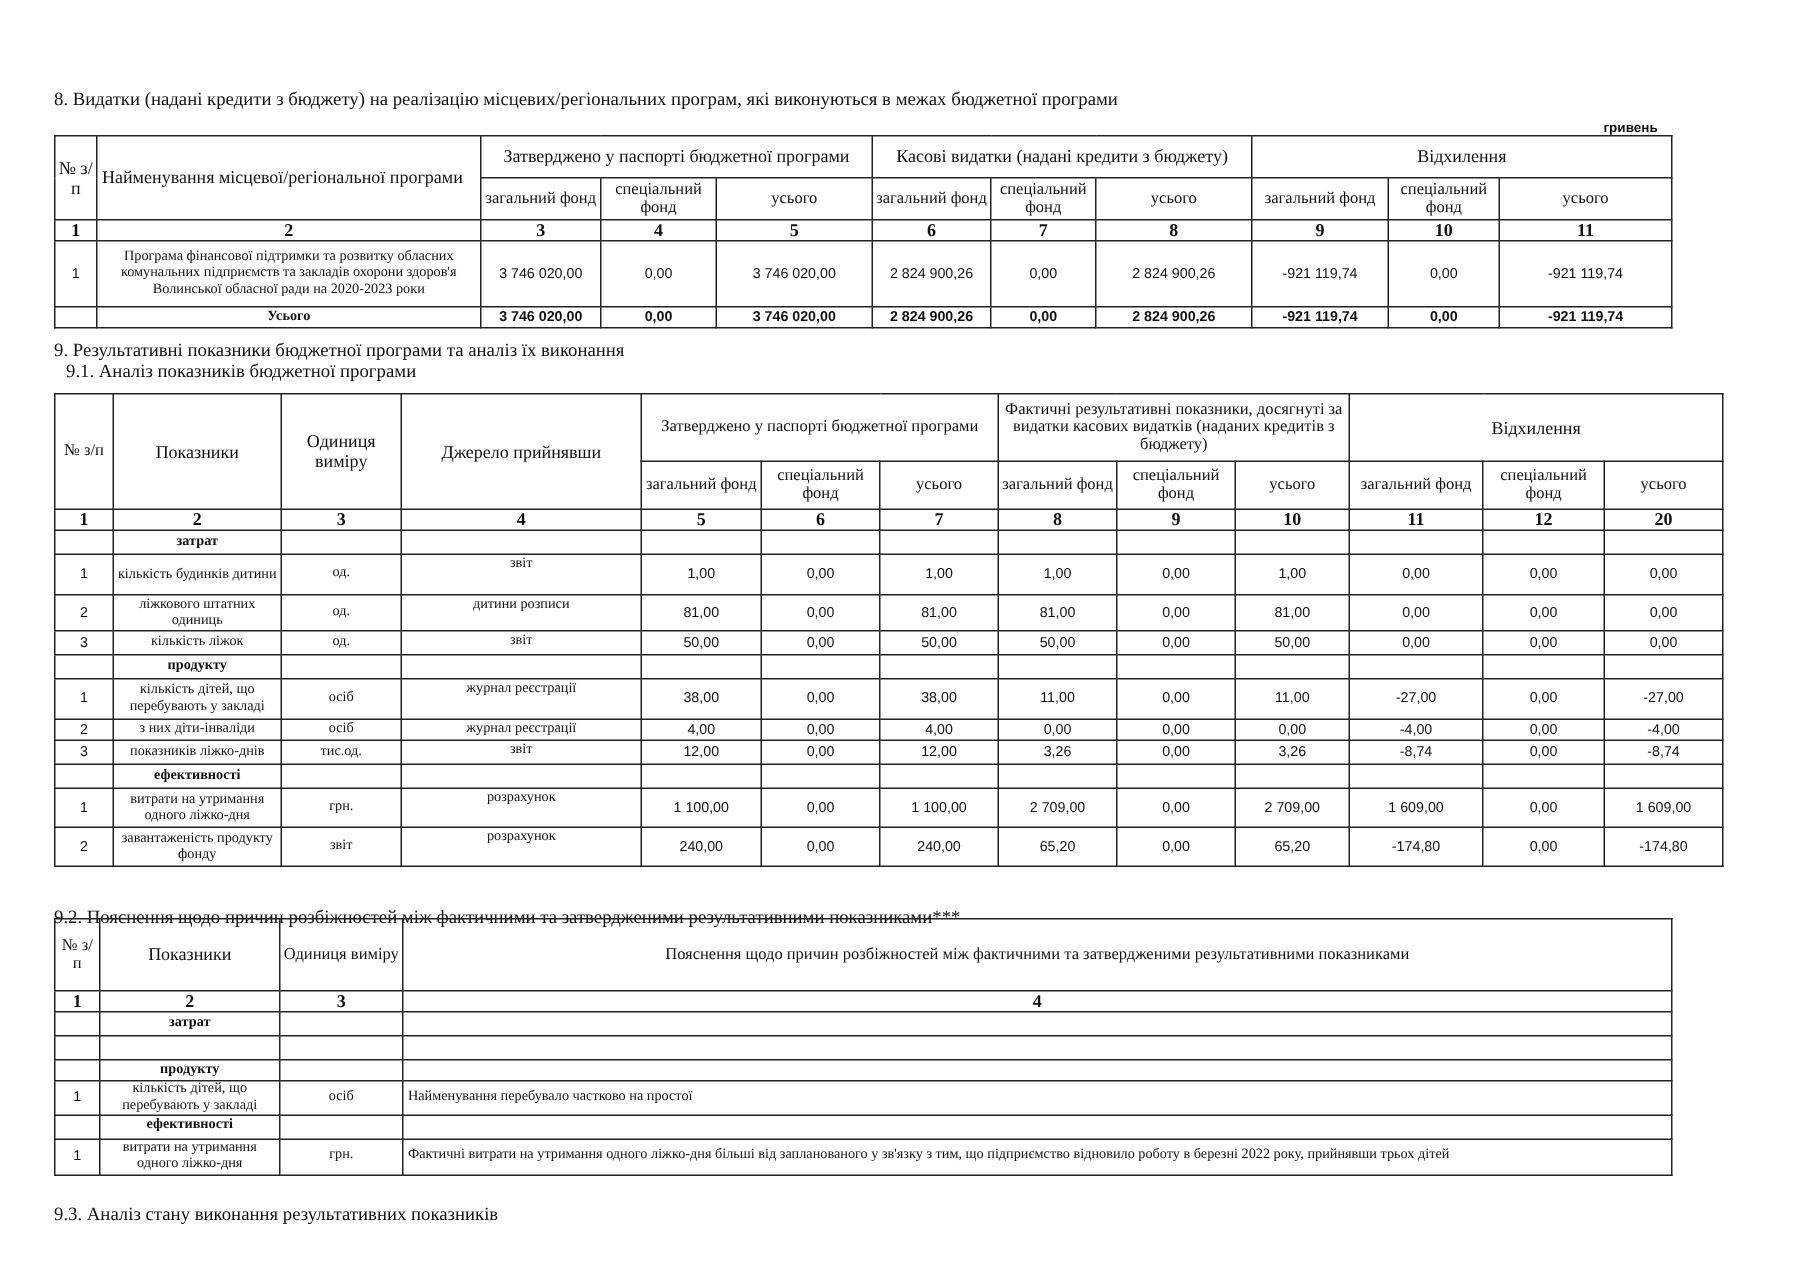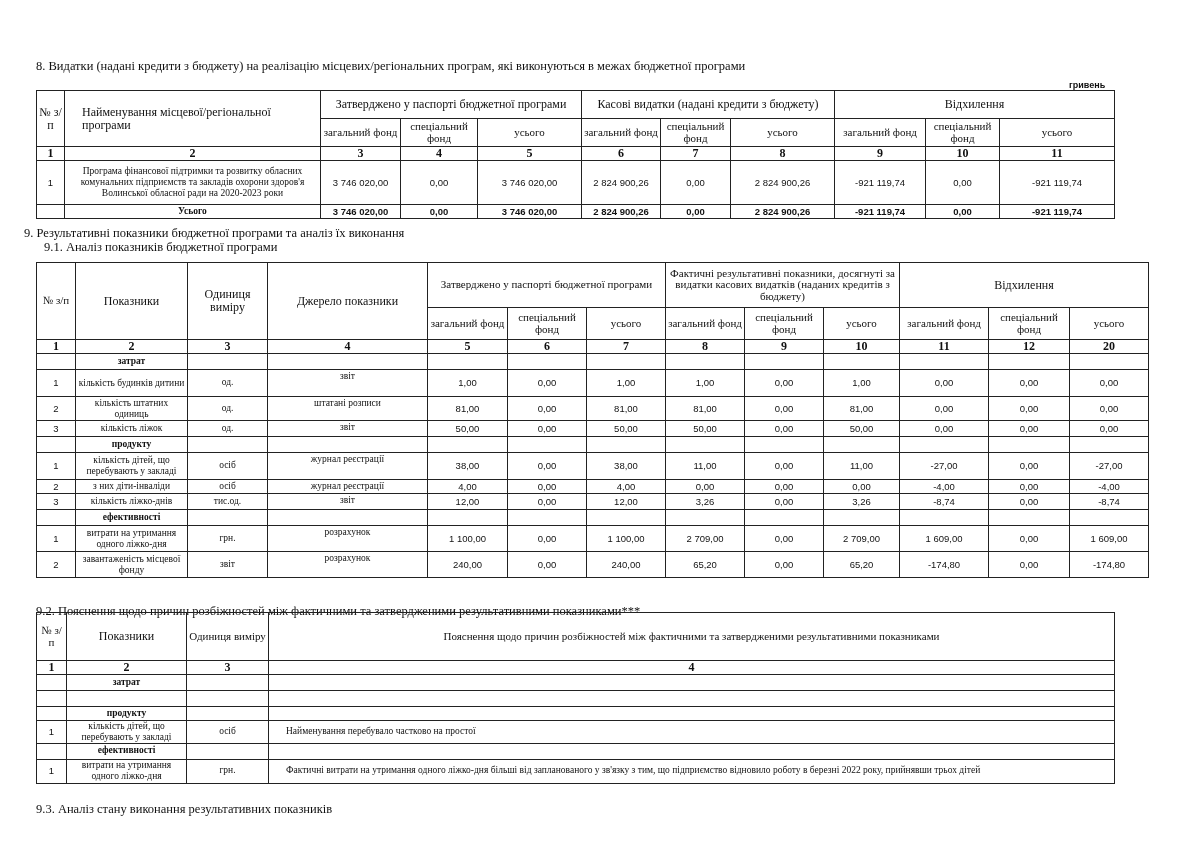--- a/index.html
+++ b/index.html
@@ -12,21 +12,21 @@
   td, th { border: 1.3px solid #222; text-align: center; vertical-align: middle;
            padding: 0 2px; font-weight: normal; line-height: 1.05; overflow: hidden; }
   .hdr { font-size: 12px; }
   .sub { font-size: 11px; }
   .num { font-size: 12px; font-weight: bold; }
   .val { font-size: 9.5px; font-family: "Liberation Sans", sans-serif; }
   .valb { font-size: 9.5px; font-weight: bold; font-family: "Liberation Sans", sans-serif; }
   .name { font-size: 9.5px; line-height: 1.15; }
   .cat { font-size: 9.5px; font-weight: bold; }
   .lbl { font-size: 9.5px; }
-  .left { text-align: left; padding-left: 17px; }
+  .left { text-align: left; padding-left: 3px; }
   .vtop { vertical-align: top; padding-top: 2px; }
 </style>
 </head>
 <body>
 
 <div class="abs heading" style="left:36px; top:59px;">8. Видатки (надані кредити з бюджету) на реалізацію місцевих/регіональних програм, які виконуються в межах бюджетної програми</div>
 <div class="abs unit-note" style="left:1069px; top:80px;">гривень</div>
 
 <table style="left:36px; top:90px; width:1078px;">
   <colgroup>
@@ -96,21 +96,21 @@
         <td class="valb">2 824 900,26</td>
         <td class="valb">0,00</td>
         <td class="valb">2 824 900,26</td>
         <td class="valb">-921 119,74</td>
         <td class="valb">0,00</td>
         <td class="valb">-921 119,74</td>
       </tr>
 </tbody>
   </table>
 
-<div class="abs heading" style="left:24px; top:226px;">9. Результативні показники бюджетної програми та аналіз їх виконання</div>
+<div class="abs heading" style="left:36px; top:226px;">9. Результативні показники бюджетної програми та аналіз їх виконання</div>
 <div class="abs heading" style="left:44px; top:240px;">9.1. Аналіз показників бюджетної програми</div>
 
 <table style="left:36px; top:262px; width:1092px;">
   <colgroup>
     <col style="width:39px">
       <col style="width:112px">
       <col style="width:80px">
       <col style="width:160px">
     <col style="width:80px">
       <col style="width:79px">
@@ -120,21 +120,21 @@
       <col style="width:76px">
     <col style="width:89px">
       <col style="width:81px">
       <col style="width:79px">
   </colgroup>
   <tbody>
       <tr style="height:45px">
     <td rowspan="2" class="sub">№ з/п</td>
     <td rowspan="2" class="hdr">Показники</td>
     <td rowspan="2" class="hdr">Одиниця виміру</td>
-    <td rowspan="2" class="hdr">Джерело показники</td>
+    <td rowspan="2" class="hdr">Джерело прийнявши</td>
     <td colspan="3" class="sub">Затверджено у паспорті бюджетної програми</td>
     <td colspan="3" class="sub">Фактичні результативні показники, досягнуті за видатки касових видатків (наданих кредитів з бюджету)</td>
     <td colspan="3" class="hdr">Відхилення</td>
   </tr>
   <tr style="height:32px">
     <td class="sub">загальний фонд</td>
     <td class="sub">спеціальний фонд</td>
     <td class="sub">усього</td>
     <td class="sub">загальний фонд</td>
     <td class="sub">спеціальний фонд</td>
@@ -185,23 +185,23 @@
         <td class="val">1,00</td>
         <td class="val">1,00</td>
         <td class="val">0,00</td>
         <td class="val">1,00</td>
         <td class="val">0,00</td>
         <td class="val">0,00</td>
         <td class="val">0,00</td>
       </tr>
       <tr style="height: 24px;">
         <td class="val">2</td>
-        <td class="name">кількість штатних одиниць</td>
+        <td class="name">ліжкового штатних одиниць</td>
         <td class="lbl">од.</td>
-        <td class="lbl vtop">штатані розписи</td>
+        <td class="lbl vtop">дитини розписи</td>
         <td class="val">81,00</td>
         <td class="val">0,00</td>
         <td class="val">81,00</td>
         <td class="val">81,00</td>
         <td class="val">0,00</td>
         <td class="val">81,00</td>
         <td class="val">0,00</td>
         <td class="val">0,00</td>
         <td class="val">0,00</td>
       </tr>
@@ -260,21 +260,21 @@
         <td class="val">4,00</td>
         <td class="val">0,00</td>
         <td class="val">0,00</td>
         <td class="val">0,00</td>
         <td class="val">-4,00</td>
         <td class="val">0,00</td>
         <td class="val">-4,00</td>
       </tr>
       <tr style="height: 16px;">
         <td class="val">3</td>
-        <td class="name">кількість ліжко-днів</td>
+        <td class="name">показників ліжко-днів</td>
         <td class="lbl">тис.од.</td>
         <td class="lbl vtop">звіт</td>
         <td class="val">12,00</td>
         <td class="val">0,00</td>
         <td class="val">12,00</td>
         <td class="val">3,26</td>
         <td class="val">0,00</td>
         <td class="val">3,26</td>
         <td class="val">-8,74</td>
         <td class="val">0,00</td>
@@ -305,21 +305,21 @@
         <td class="val">1 100,00</td>
         <td class="val">2 709,00</td>
         <td class="val">0,00</td>
         <td class="val">2 709,00</td>
         <td class="val">1 609,00</td>
         <td class="val">0,00</td>
         <td class="val">1 609,00</td>
       </tr>
       <tr style="height: 26px;">
         <td class="val">2</td>
-        <td class="name">завантаженість місцевої фонду</td>
+        <td class="name">завантаженість продукту фонду</td>
         <td class="lbl">звіт</td>
         <td class="lbl vtop">розрахунок</td>
         <td class="val">240,00</td>
         <td class="val">0,00</td>
         <td class="val">240,00</td>
         <td class="val">65,20</td>
         <td class="val">0,00</td>
         <td class="val">65,20</td>
         <td class="val">-174,80</td>
         <td class="val">0,00</td>

